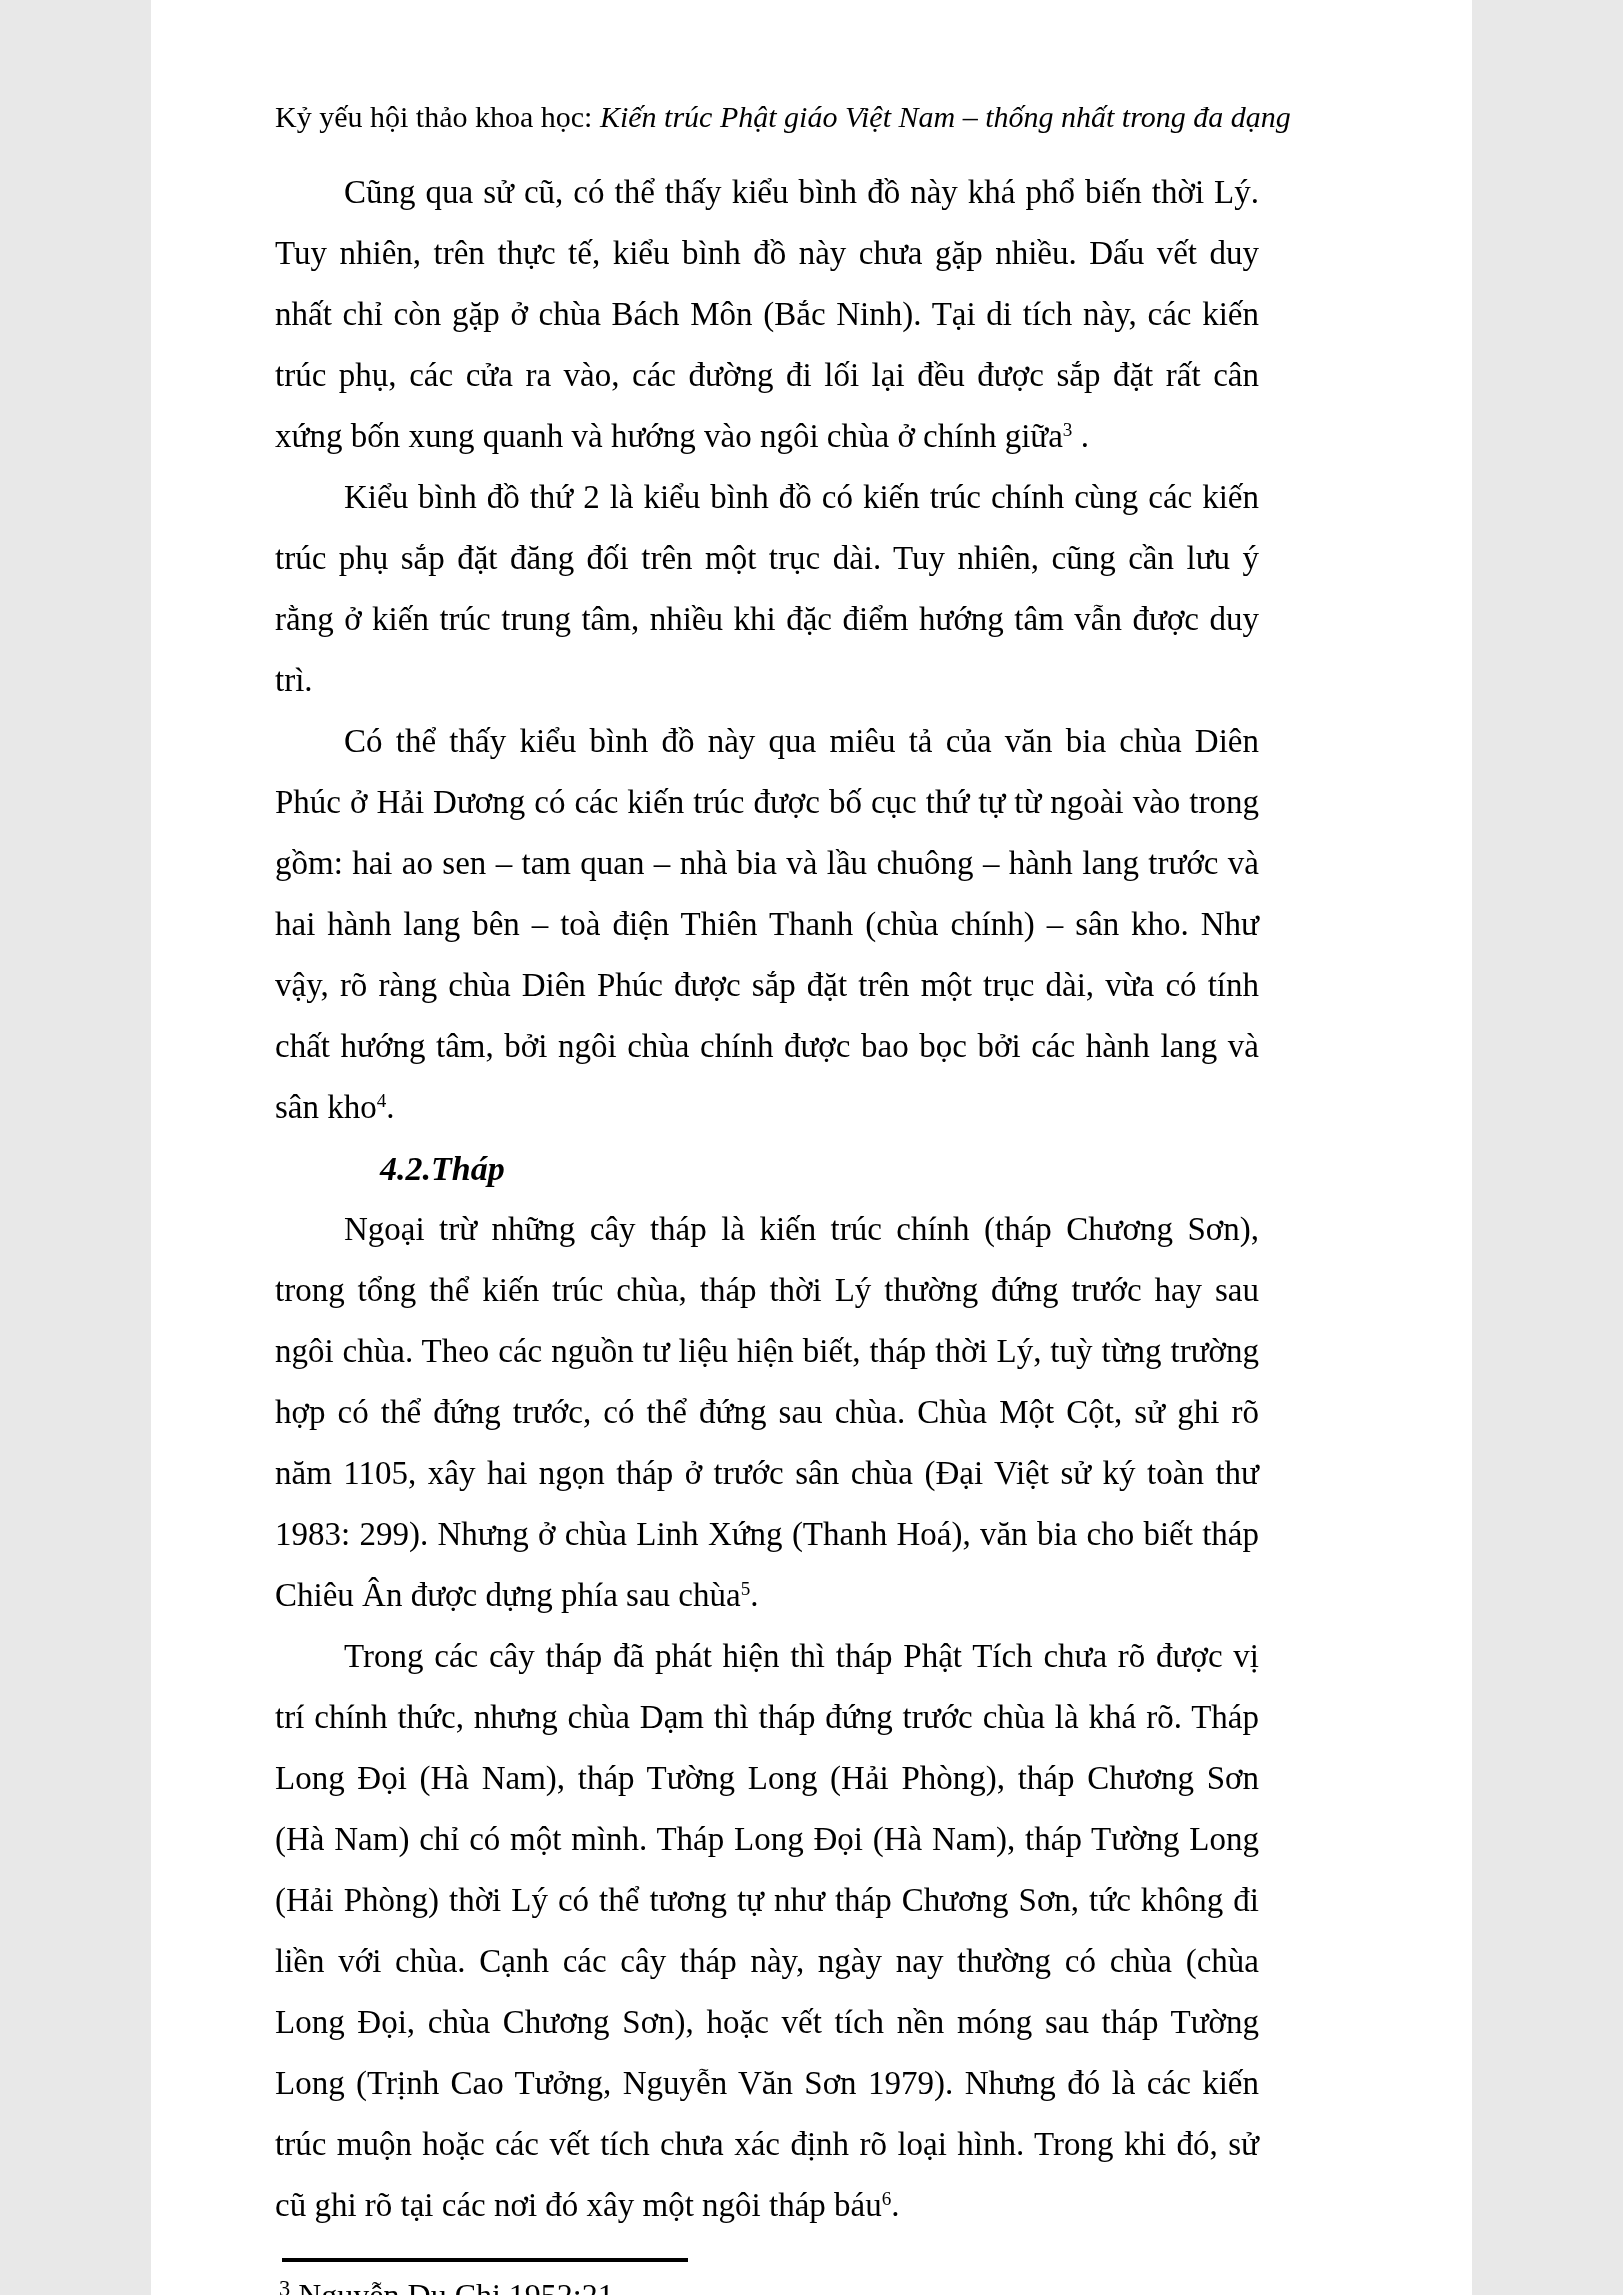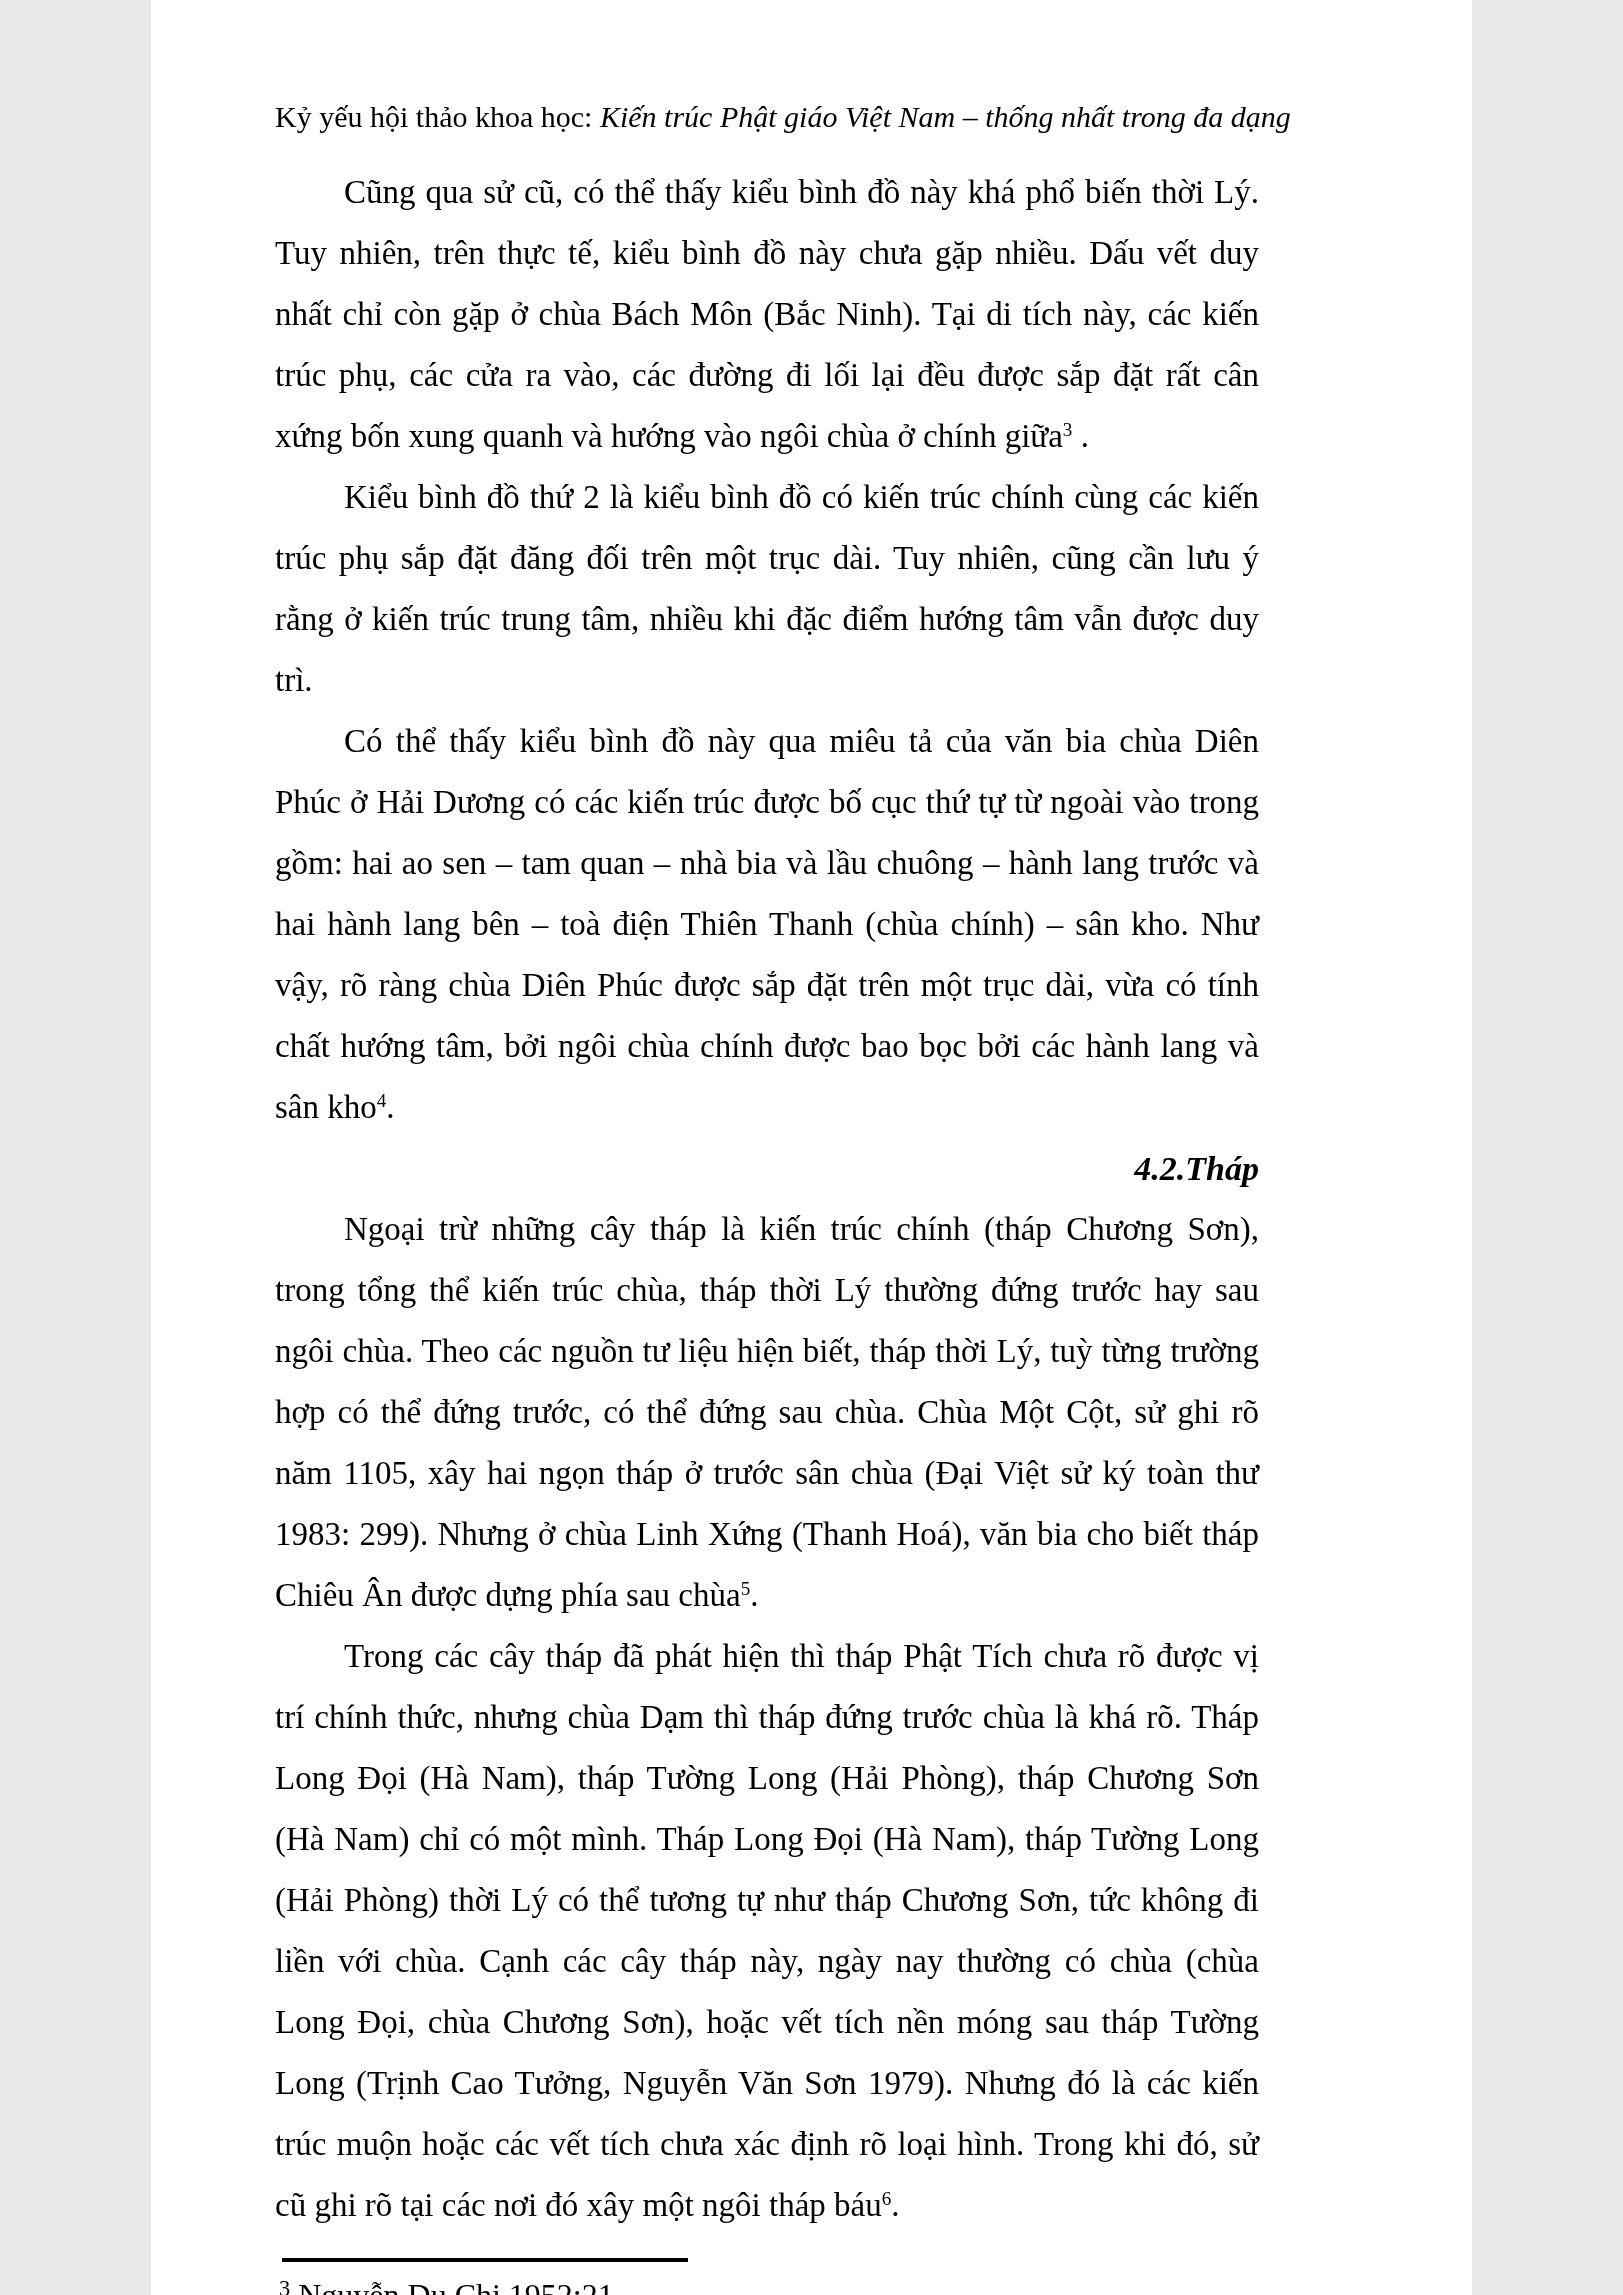--- a/index.html
+++ b/index.html
@@ -33,21 +33,21 @@
     text-indent: 69px;
   }
   .doc-body .lead-italic { }
   .section-heading {
     margin: 0;
     padding-left: 105px;
     font-size: 34px;
     line-height: 61px;
     font-weight: bold;
     font-style: italic;
-    text-align: right;
+    text-align: left;
   }
   .fnref {
     font-size: 58%;
     vertical-align: baseline;
     position: relative;
     top: -0.55em;
     line-height: 0;
   }
   .fn-sep {
     margin: 22px 0 0 131px;

